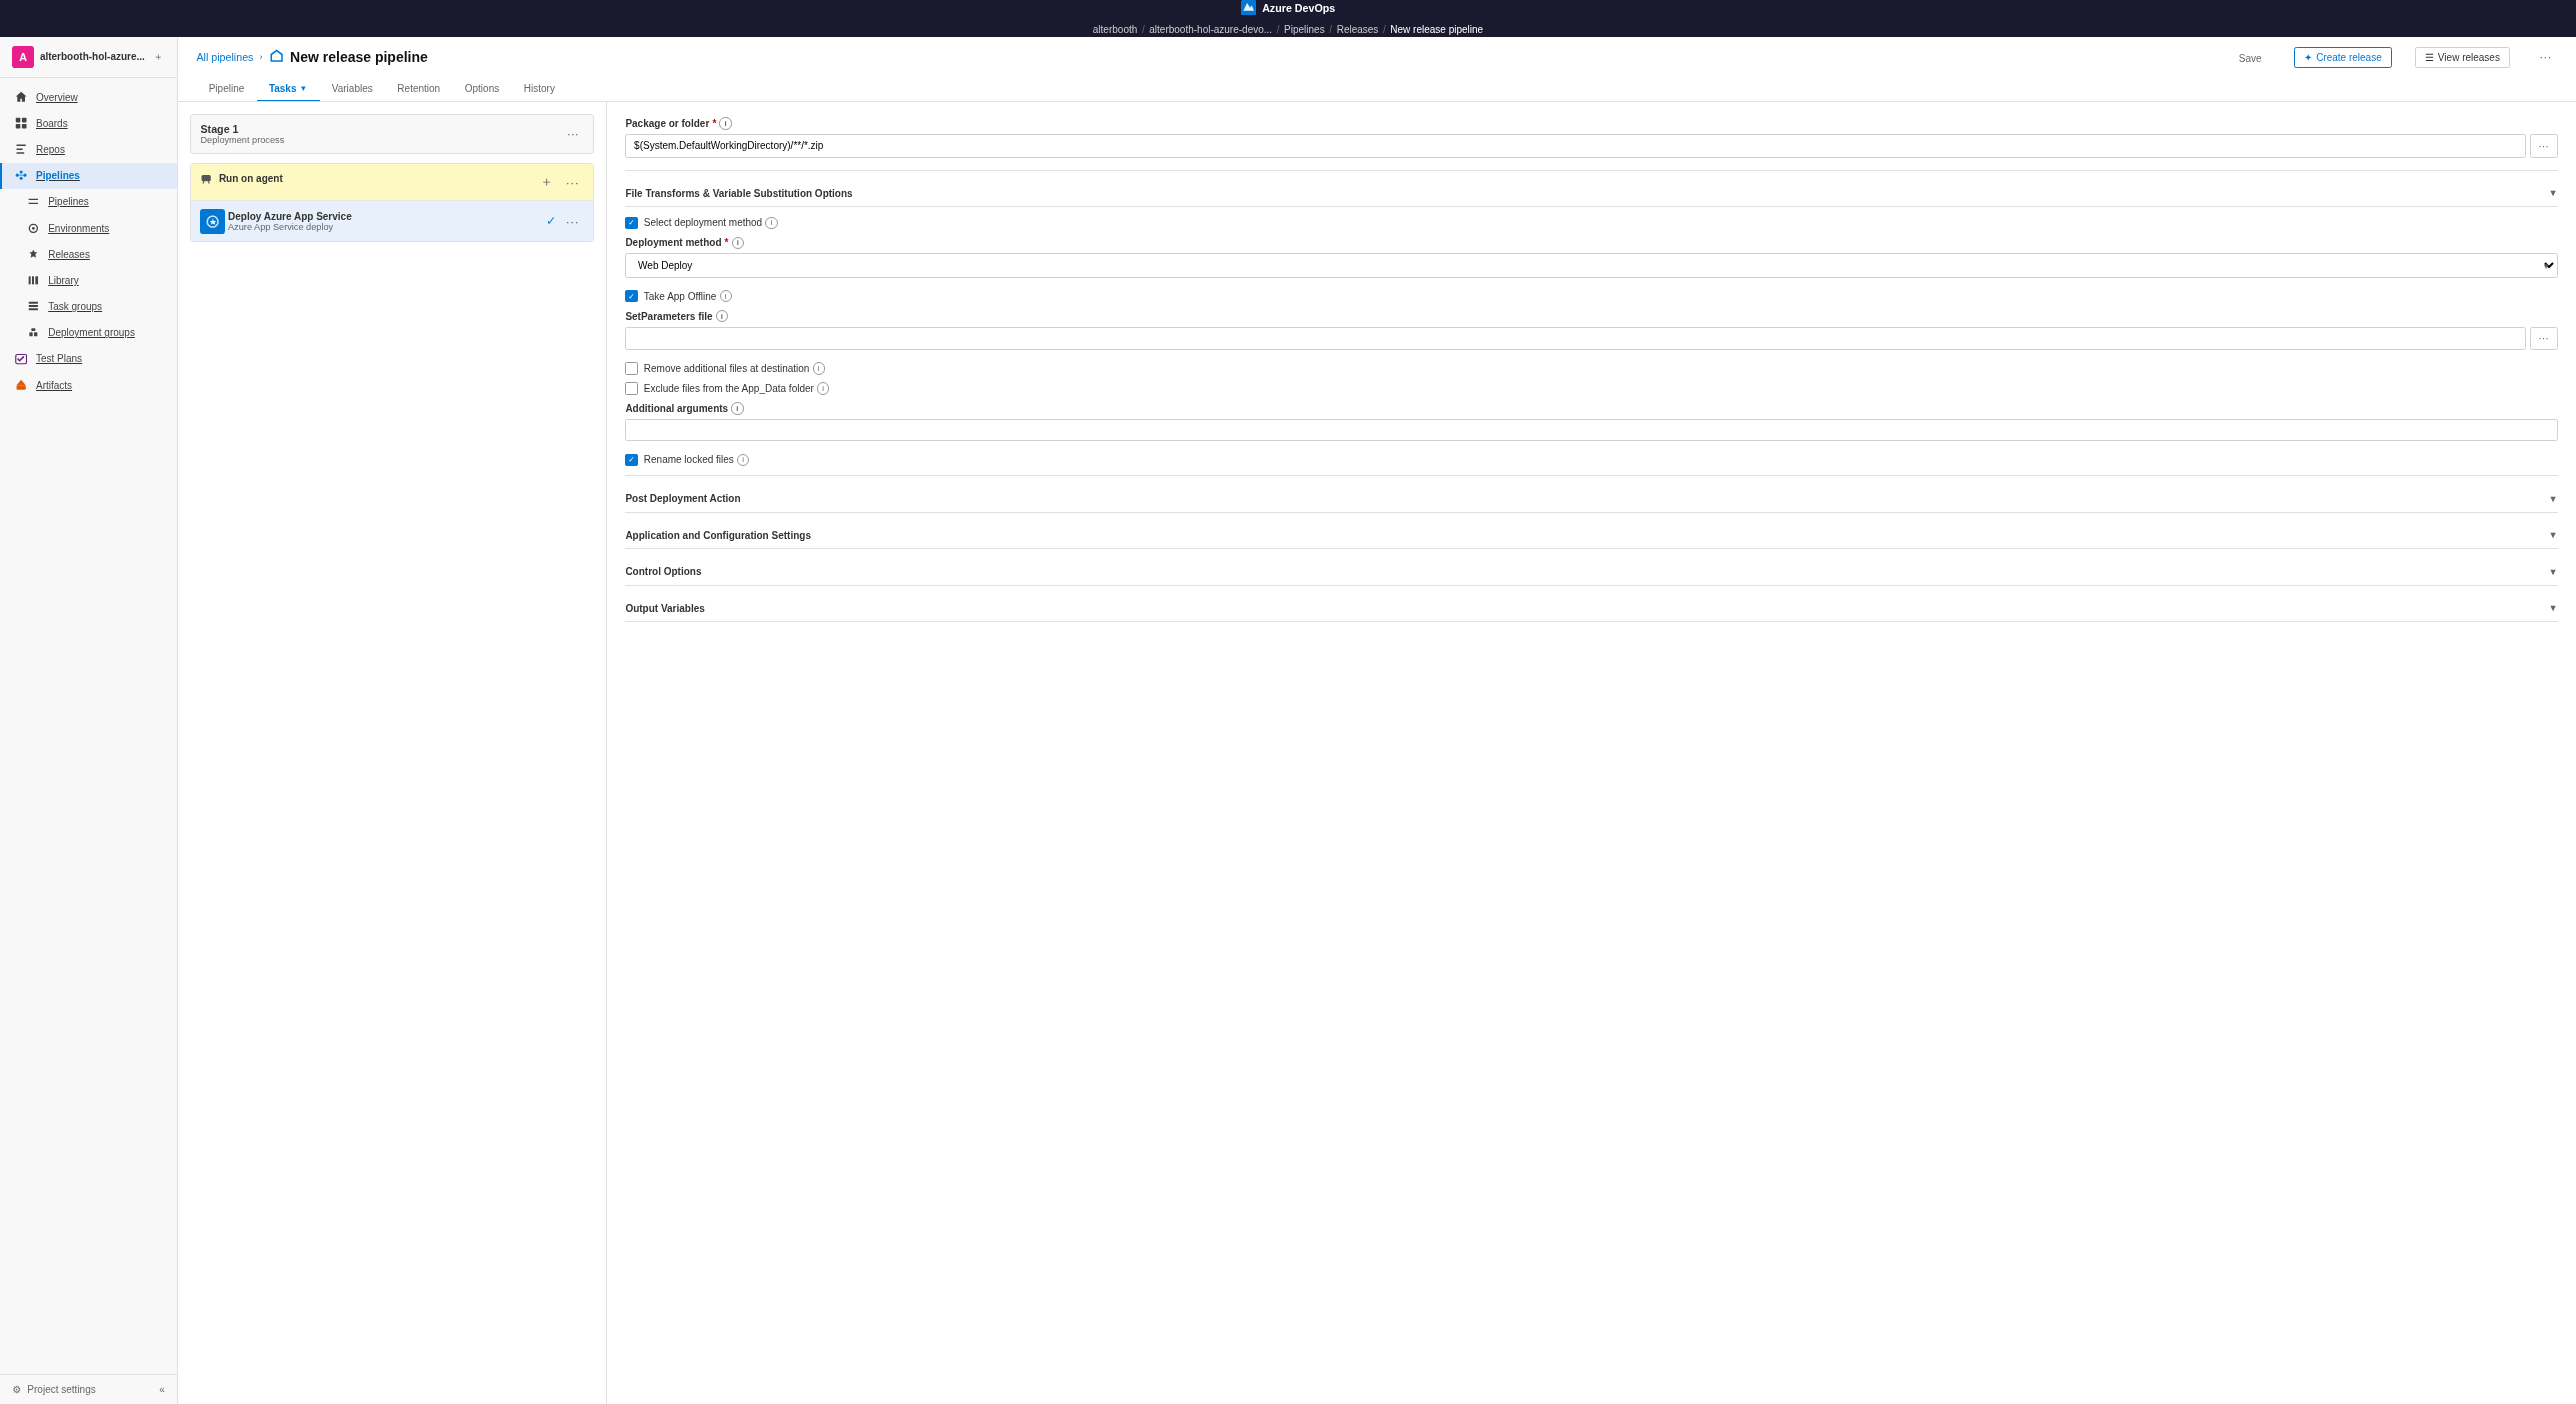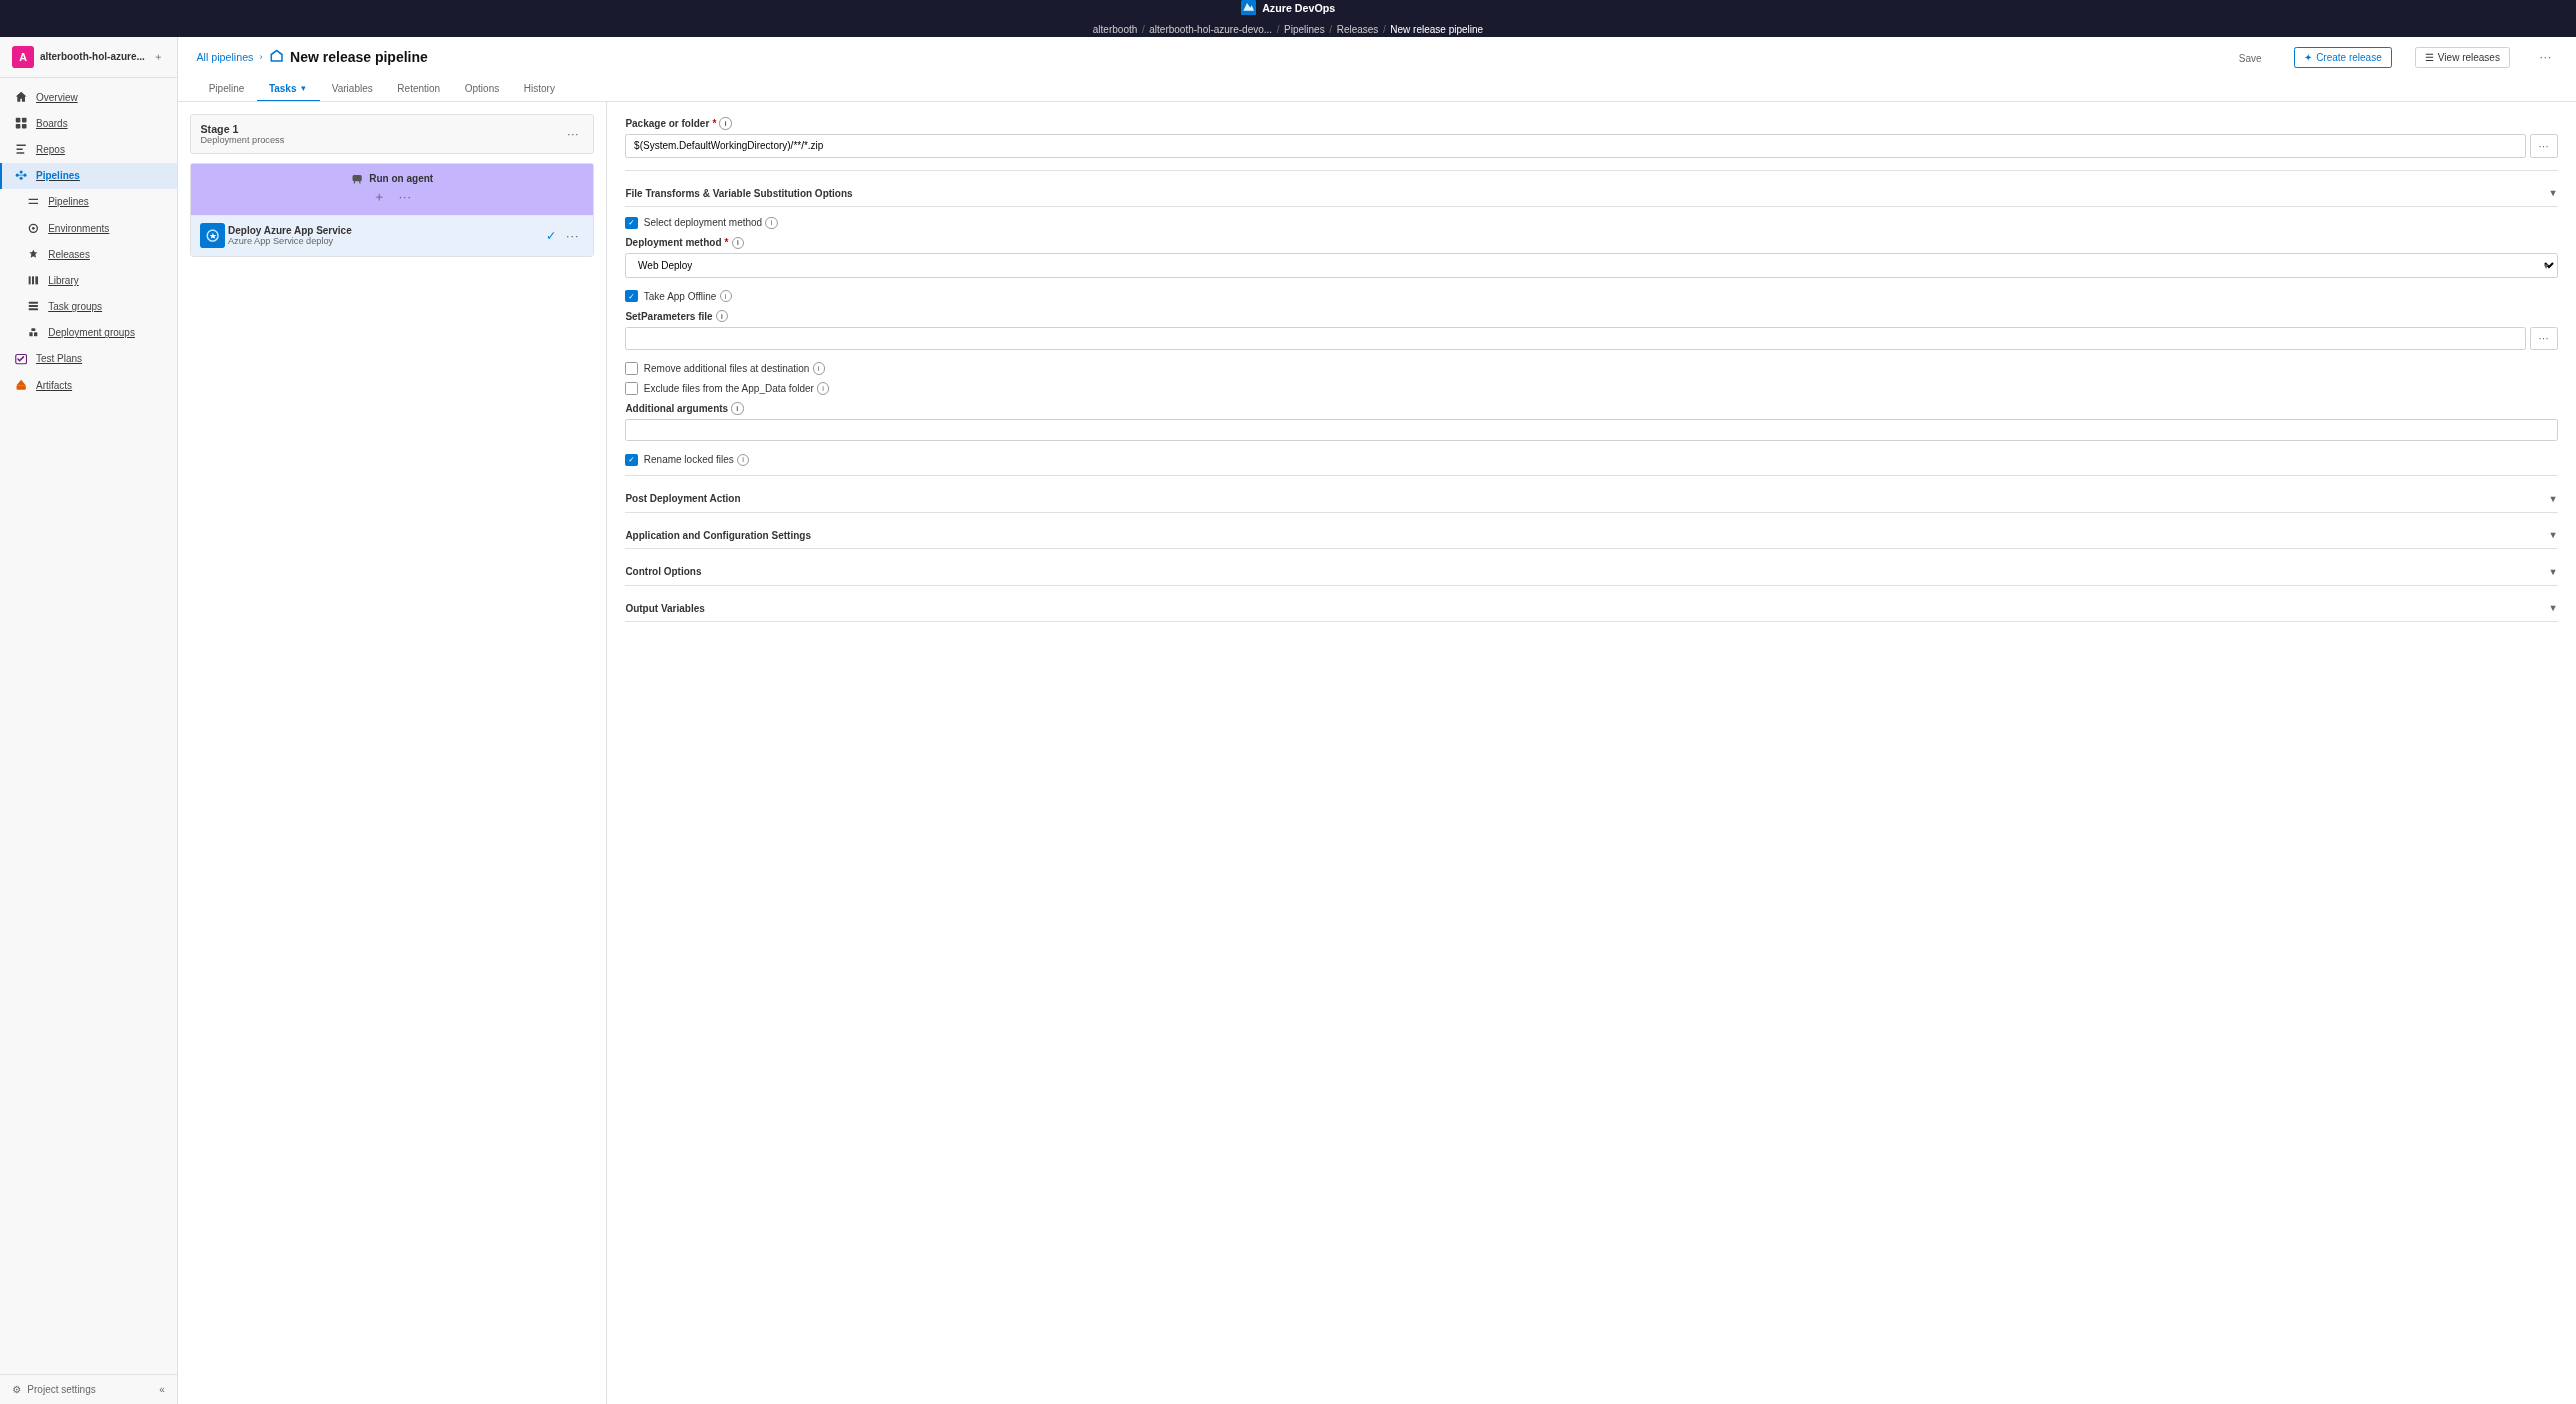--- a/index.html
+++ b/index.html
@@ -123,22 +123,22 @@
     .stage-info { }
     .stage-title { font-weight: 600; font-size: 10.7px; }
     .stage-subtitle { font-size: 9.2px; color: #666; }
     .stage-more { color: #666; cursor: pointer; padding: 1.5px 4.6px; border: none; background: none; font-size: 12.3px; }
 
     
     .agent-job {
       border: 0.8px solid #e0e0e0; border-radius: 3.1px; margin-bottom: 3.1px;
     }
     .agent-job-header {
-      display: flex; align-items: center; justify-content: space-between;
-      padding: 7.7px 9.2px; background: #c4b5fd; cursor: pointer; flex-direction: column;
+      display: flex; align-items: flex-start; justify-content: space-between;
+      padding: 7.7px 9.2px; background: #fef9c3; cursor: pointer;
     }
     .agent-job-title { display: flex; align-items: center; gap: 6.1px; font-size: 10px; font-weight: 600; }
     .agent-job-actions { display: flex; gap: 3.1px; }
     .icon-btn { color: #666; cursor: pointer; padding: 1.5px 4.6px; border: none; background: none; }
 
     
     .task-item {
       display: flex; align-items: center; justify-content: space-between;
       padding: 7.7px 9.2px; border-top: 0.8px solid #e8e8e8;
       background: #e8f0fb; cursor: pointer;

